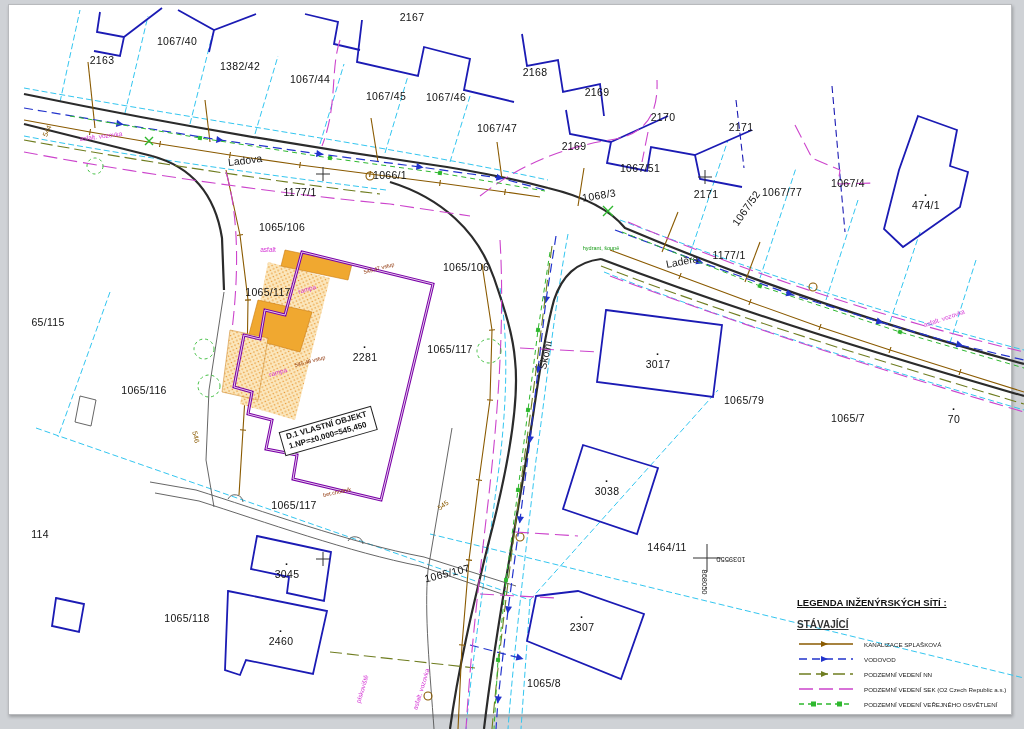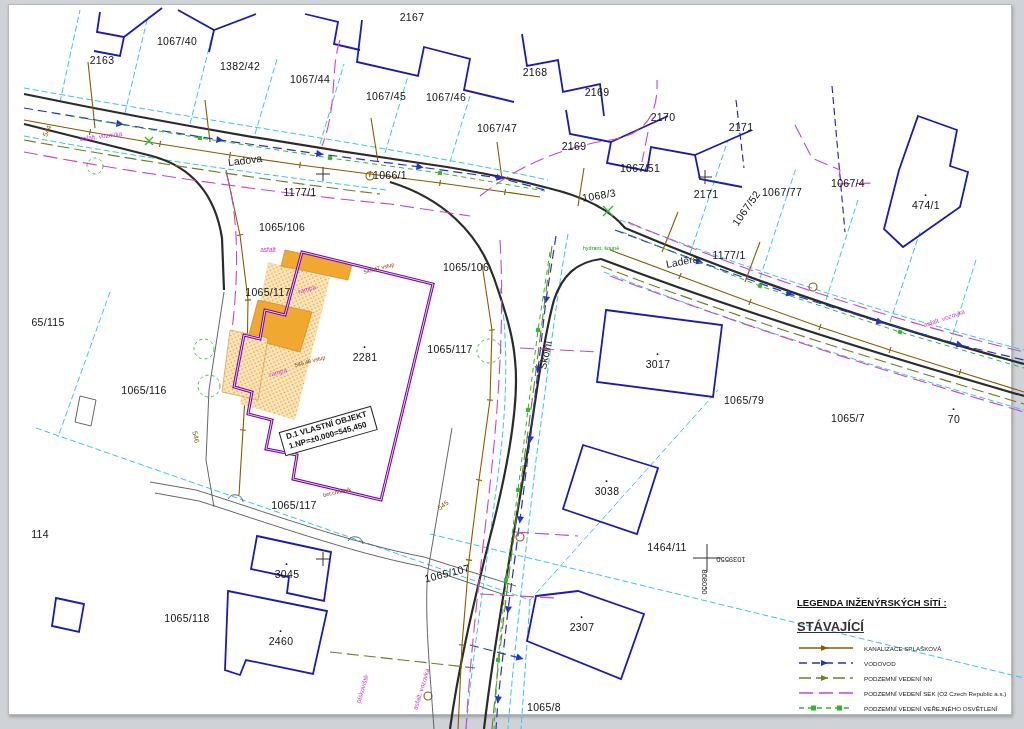--- a/index.html
+++ b/index.html
@@ -17,21 +17,21 @@
   .r{color:#8b2f00;font-size:5.5px;}
   .b{color:#8a5a00;font-size:7px;}
   .c{color:#222;font-size:7.5px;}
   .dot::before{content:"·";position:absolute;left:50%;top:-10px;transform:translateX(-50%);
                font-size:11px;font-weight:bold;color:#111;}
   .bldg-box{position:absolute;left:328px;top:431px;transform:translate(-50%,-50%) rotate(-16deg);
             border:1px solid #222;background:#fff;padding:1px 5px;font-size:8px;font-weight:bold;
             text-align:left;line-height:1.3;color:#111;}
   .legend{position:absolute;left:797px;top:597px;width:220px;color:#111;}
   .legend-title{font-size:9.5px;font-weight:bold;text-decoration:underline;margin:0 0 11px 0;}
-  .legend-sub{font-size:13px;font-weight:bold;text-decoration:underline;margin:0 0 9px 0;color:#333;}
+  .legend-sub{font-size:10px;font-weight:bold;text-decoration:underline;margin:0 0 9px 0;color:#333;}
   .leg-row{display:flex;align-items:center;gap:9px;margin-bottom:5px;}
   .leg-label{font-size:6.2px;color:#222;}
 </style>
 </head>
 <body>
 
 <div class="sheet"></div>
 
 <svg class="svg-layer" viewBox="0 0 1024 729">
   <defs>
@@ -240,21 +240,21 @@
     <div class="lbl p dot" style="left: 954px; top: 419px; transform: translate(-50%, -50%);">70</div>
     <div class="lbl p" style="left: 40px; top: 534px; transform: translate(-50%, -50%);">114</div>
     <div class="lbl p" style="left: 294px; top: 505px; transform: translate(-50%, -50%);">1065/117</div>
     <div class="lbl p dot" style="left: 287px; top: 574px; transform: translate(-50%, -50%);">3045</div>
     <div class="lbl p" style="left: 447px; top: 573px; transform: translate(-50%, -50%) rotate(-14deg);">1065/107</div>
     <div class="lbl p" style="left: 667px; top: 547px; transform: translate(-50%, -50%);">1464/11</div>
     <div class="lbl p dot" style="left: 607px; top: 491px; transform: translate(-50%, -50%);">3038</div>
     <div class="lbl p" style="left: 187px; top: 618px; transform: translate(-50%, -50%);">1065/118</div>
     <div class="lbl p dot" style="left: 281px; top: 641px; transform: translate(-50%, -50%);">2460</div>
     <div class="lbl p dot" style="left: 582px; top: 627px; transform: translate(-50%, -50%);">2307</div>
-    <div class="lbl p" style="left: 544px; top: 683px; transform: translate(-50%, -50%); margin-top: 24px;">1065/8</div>
+    <div class="lbl p" style="left: 544px; top: 683px; transform: translate(-50%, -50%);">1065/8</div>
     <div class="lbl street" style="left: 245px; top: 160px; transform: translate(-50%, -50%) rotate(-7deg);">Ladova</div>
     <div class="lbl street" style="left: 682px; top: 261px; transform: translate(-50%, -50%) rotate(-11deg);">Laděra</div>
     <div class="lbl street" style="left: 545px; top: 355px; transform: translate(-50%, -50%) rotate(-78deg);">Školní</div>
     <div class="lbl m" style="left: 101px; top: 136px; transform: translate(-50%, -50%) rotate(-7deg);">asfalt. vozovka</div>
     <div class="lbl m" style="left: 944px; top: 318px; transform: translate(-50%, -50%) rotate(-19deg);">asfalt. vozovka</div>
     <div class="lbl m" style="left: 268px; top: 249px; transform: translate(-50%, -50%);">asfalt</div>
     <div class="lbl m" style="left: 421px; top: 689px; transform: translate(-50%, -50%) rotate(-73deg);">asfalt. vozovka</div>
     <div class="lbl m" style="left: 362px; top: 689px; transform: translate(-50%, -50%) rotate(-73deg);">pískoviště</div>
     <div class="lbl m" style="left: 307px; top: 289px; transform: translate(-50%, -50%) rotate(-16deg);">rampa</div>
     <div class="lbl m" style="left: 278px; top: 372px; transform: translate(-50%, -50%) rotate(-16deg);">rampa</div>

